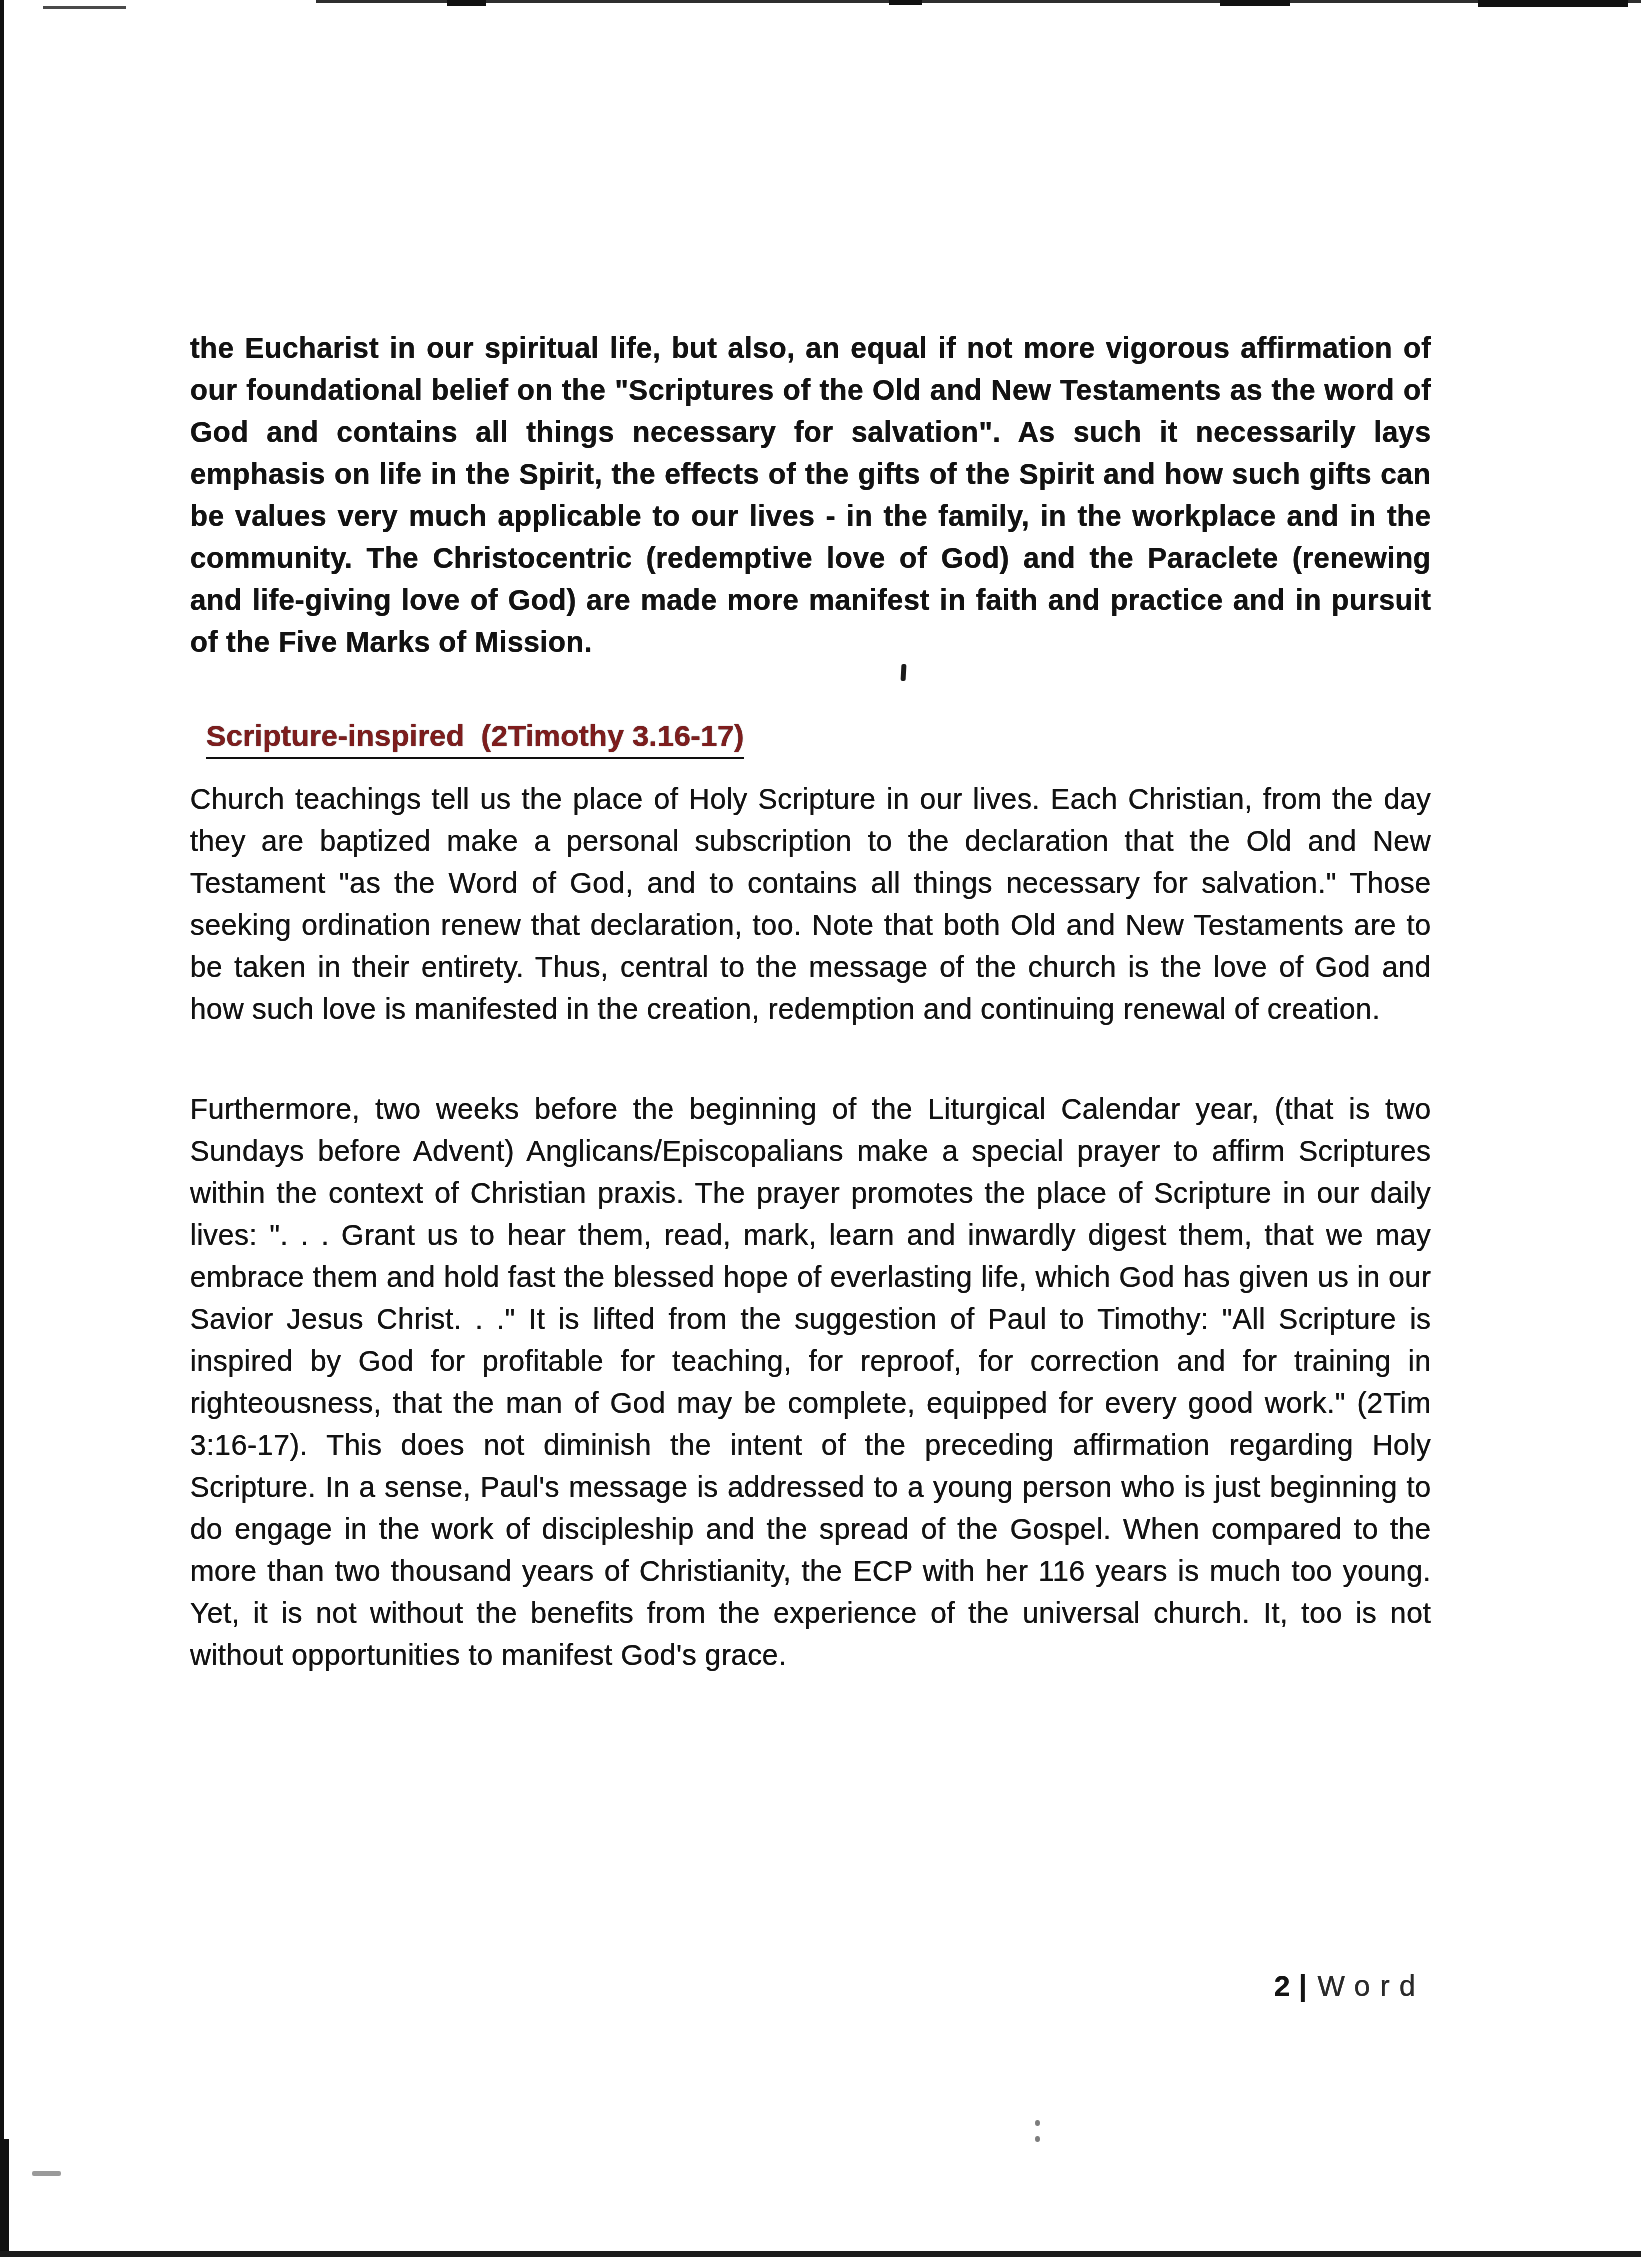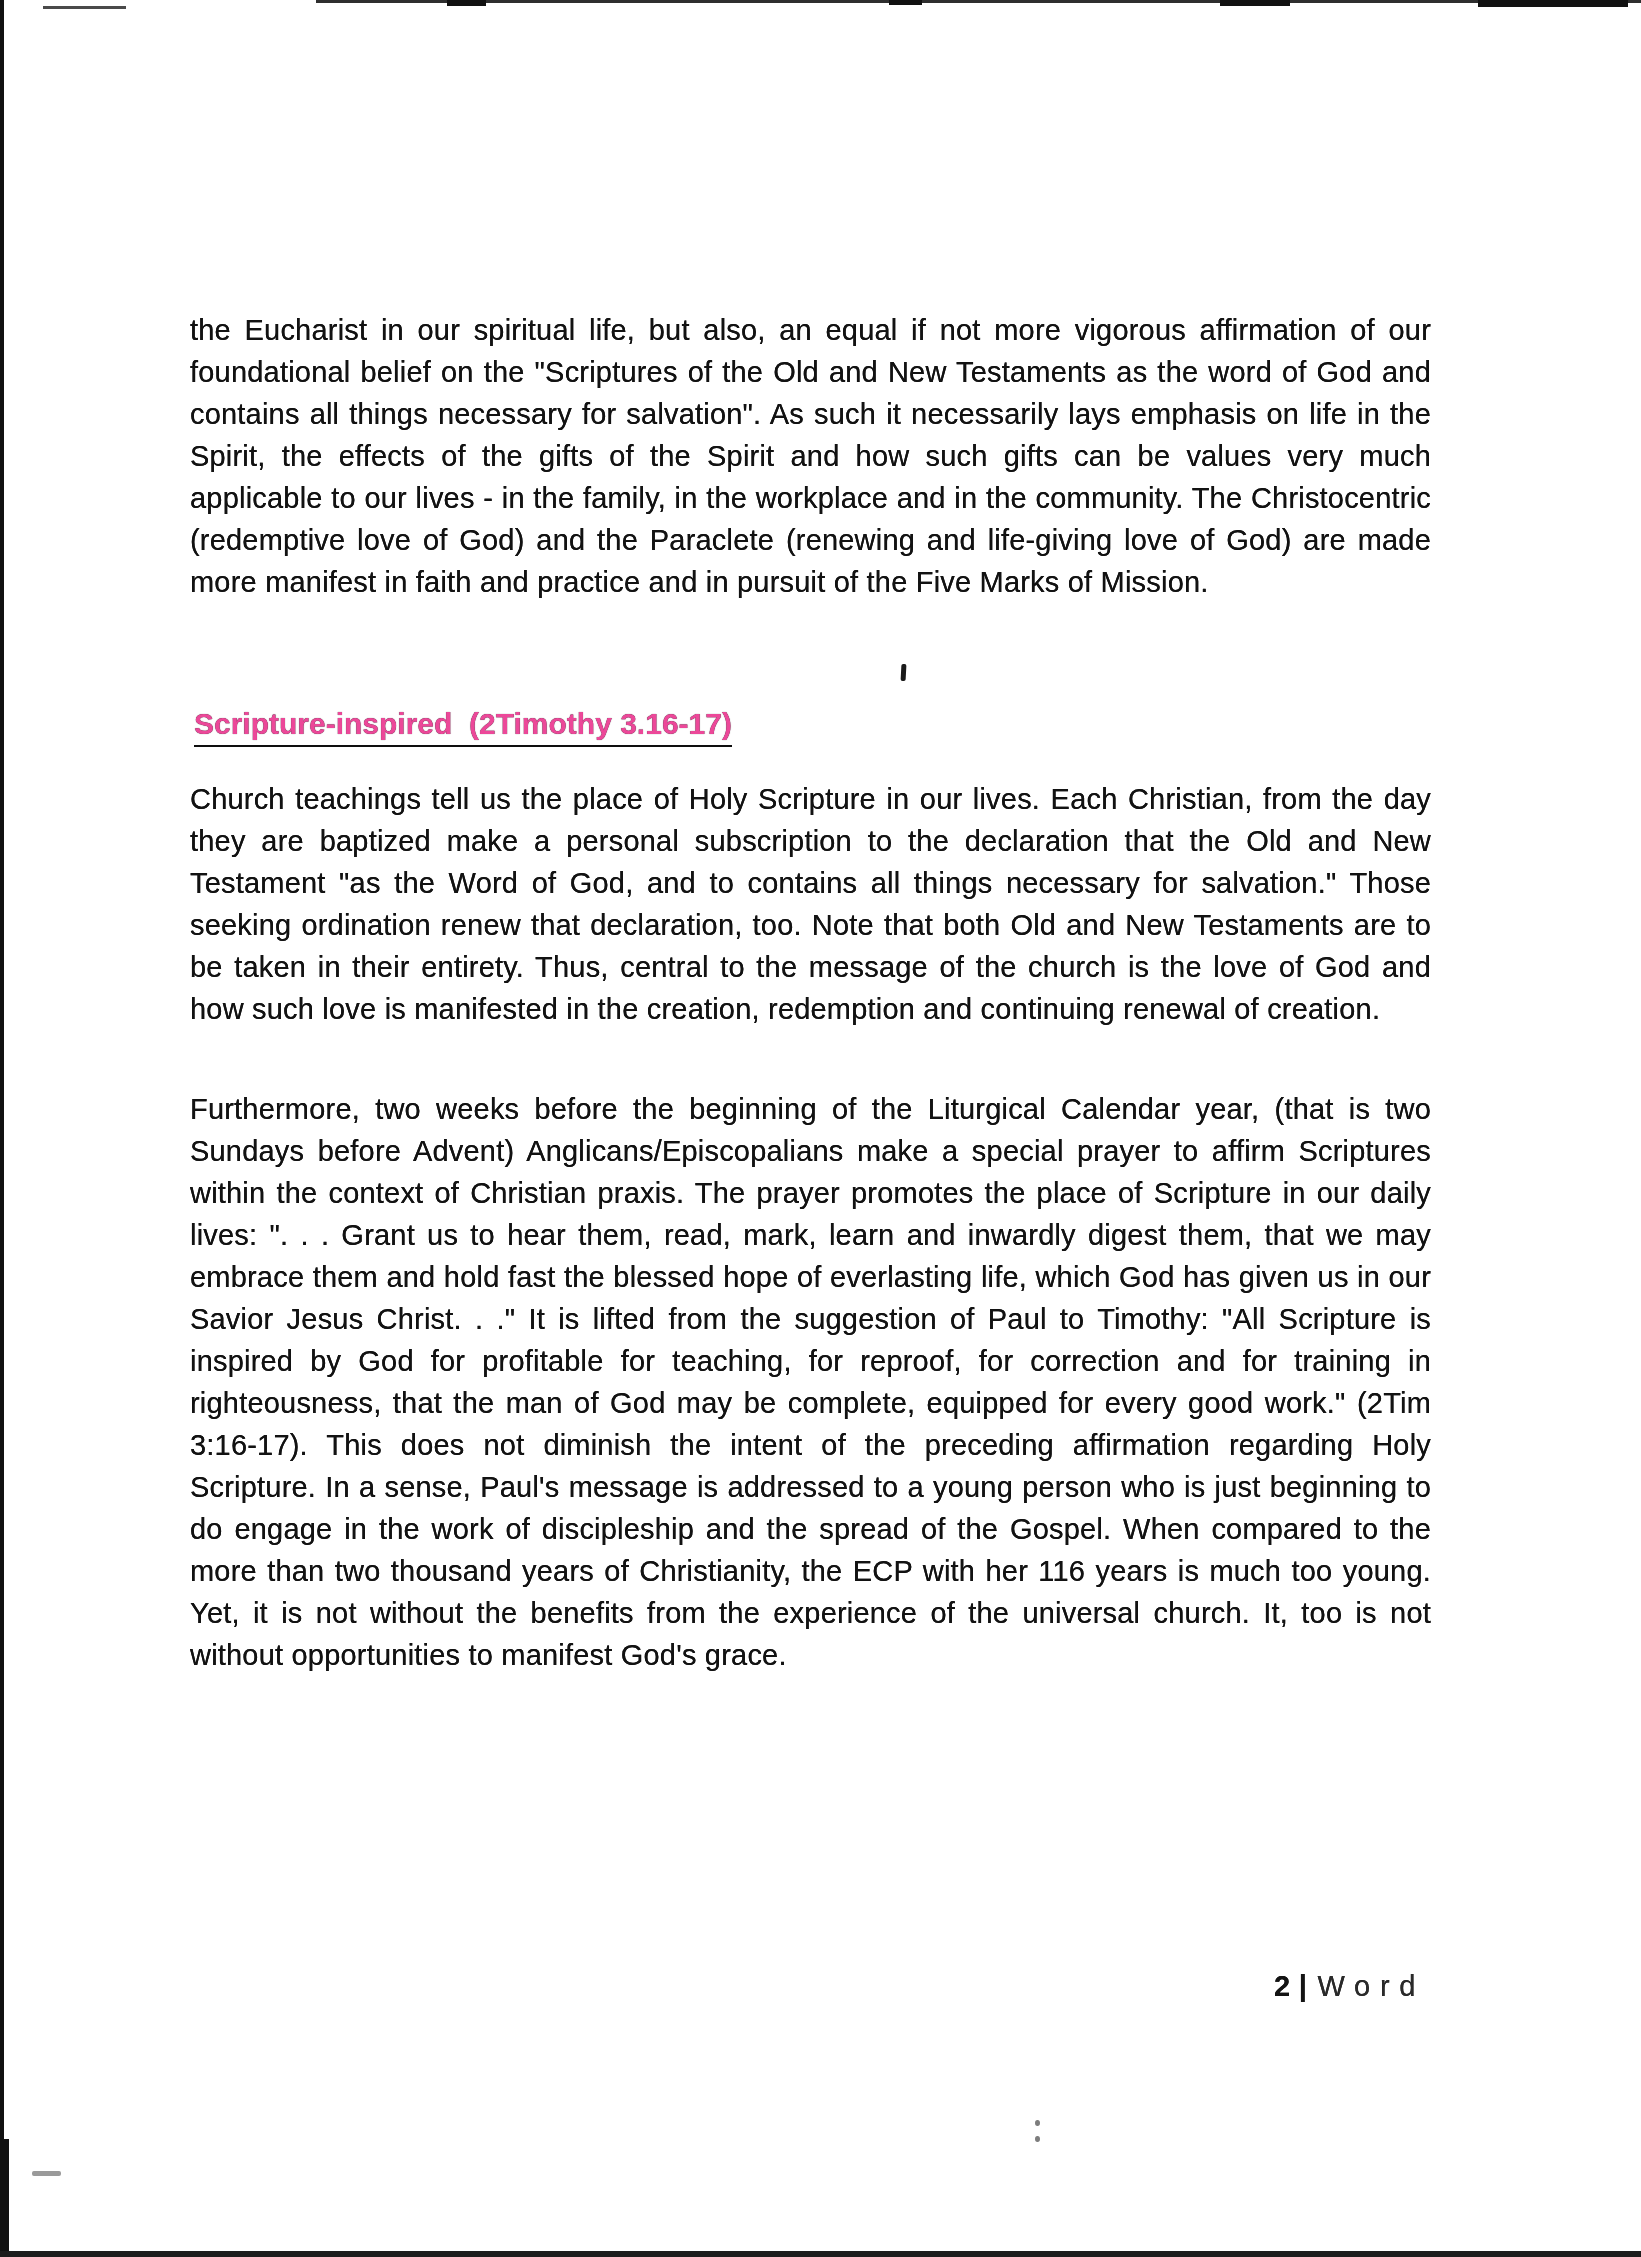--- a/index.html
+++ b/index.html
@@ -40,27 +40,27 @@
     left: 190px;
     width: 1241px;
     margin: 0;
     color: #121212;
     font-size: 29px;
     line-height: 42px;
     text-align: justify;
     text-shadow: 0 0 0.6px #121212;
     letter-spacing: 0.2px;
   }
-  .para-1 { top: 309px; }
+  .para-1 { top: 327px; font-weight: bold; }
   .heading {
     position: absolute;
     left: 190px;
     top: 699px;
-    margin: 4px;
-    color: #ec4899;
+    margin: 16px;
+    color: #7f1d1d;
     font-size: 30px;
     line-height: 41px;
     font-weight: 700;
     white-space: pre-wrap;
     text-shadow: 0 0 0.7px #0e0e0e;
     border-bottom: 2.9px solid #0e0e0e;
     padding-bottom: 1px;
     display: inline-block;
   }
   .para-2 { top: 778px; }

